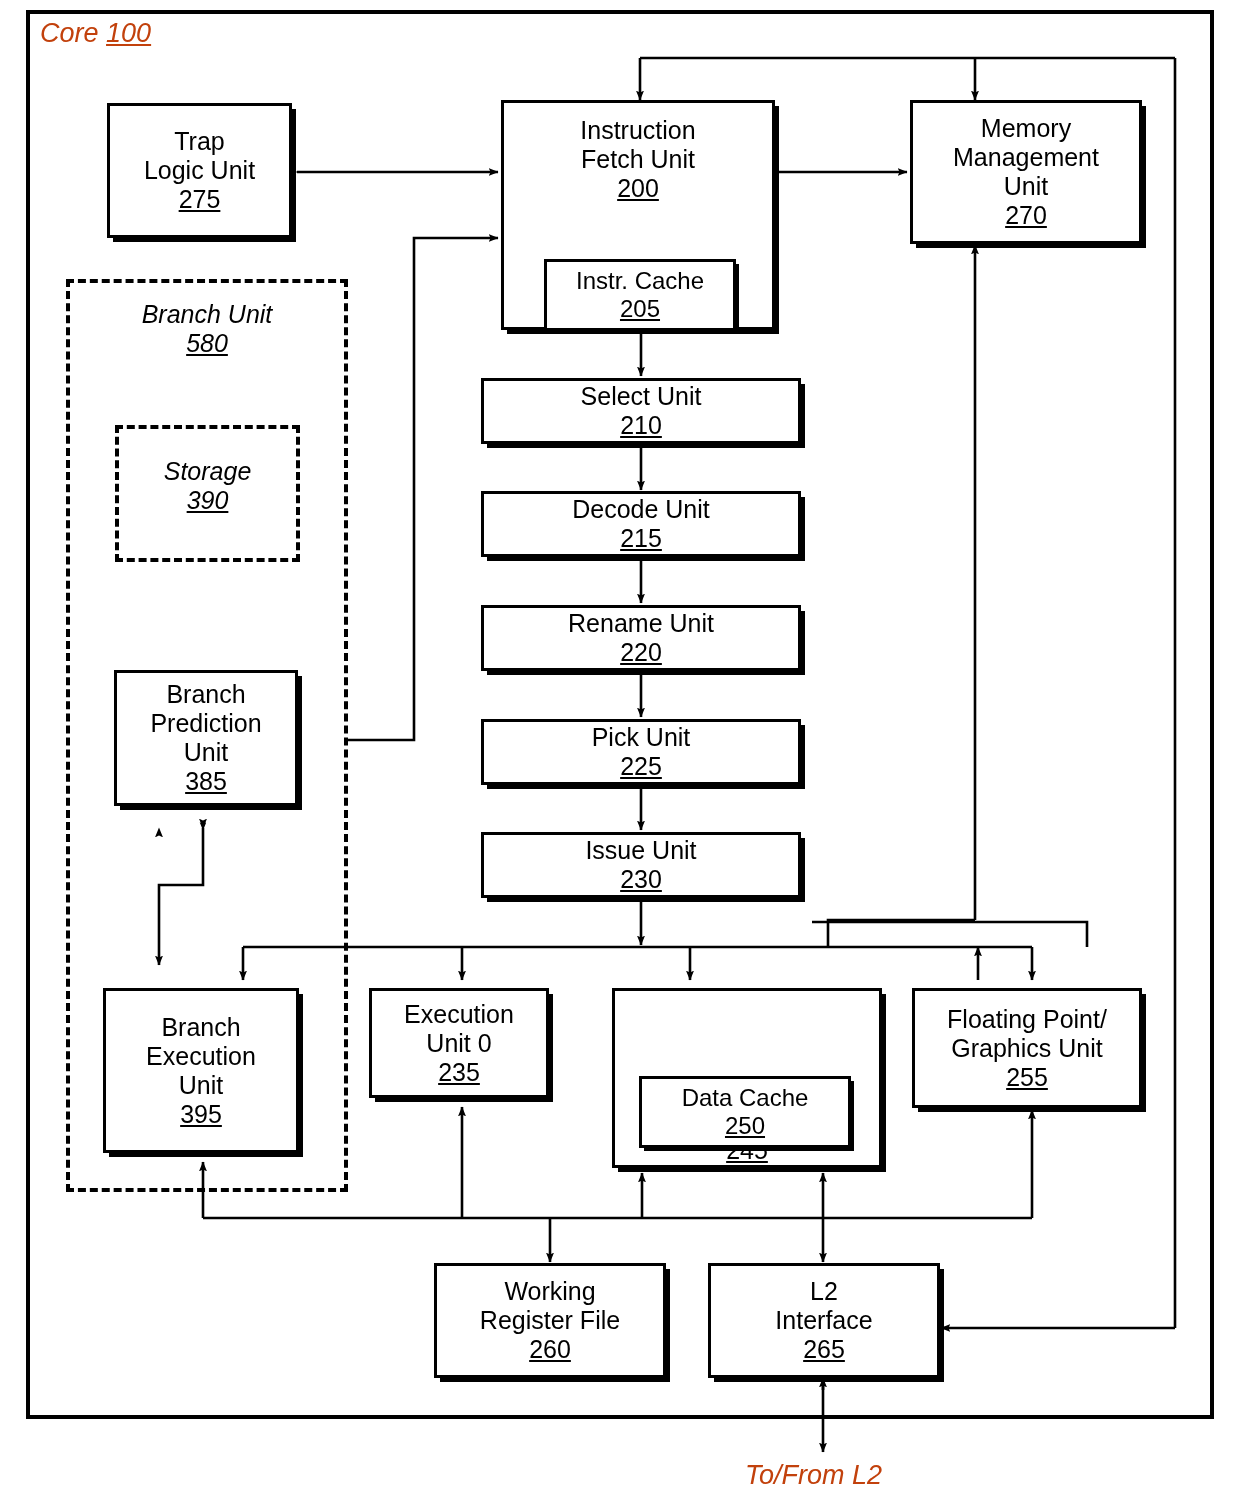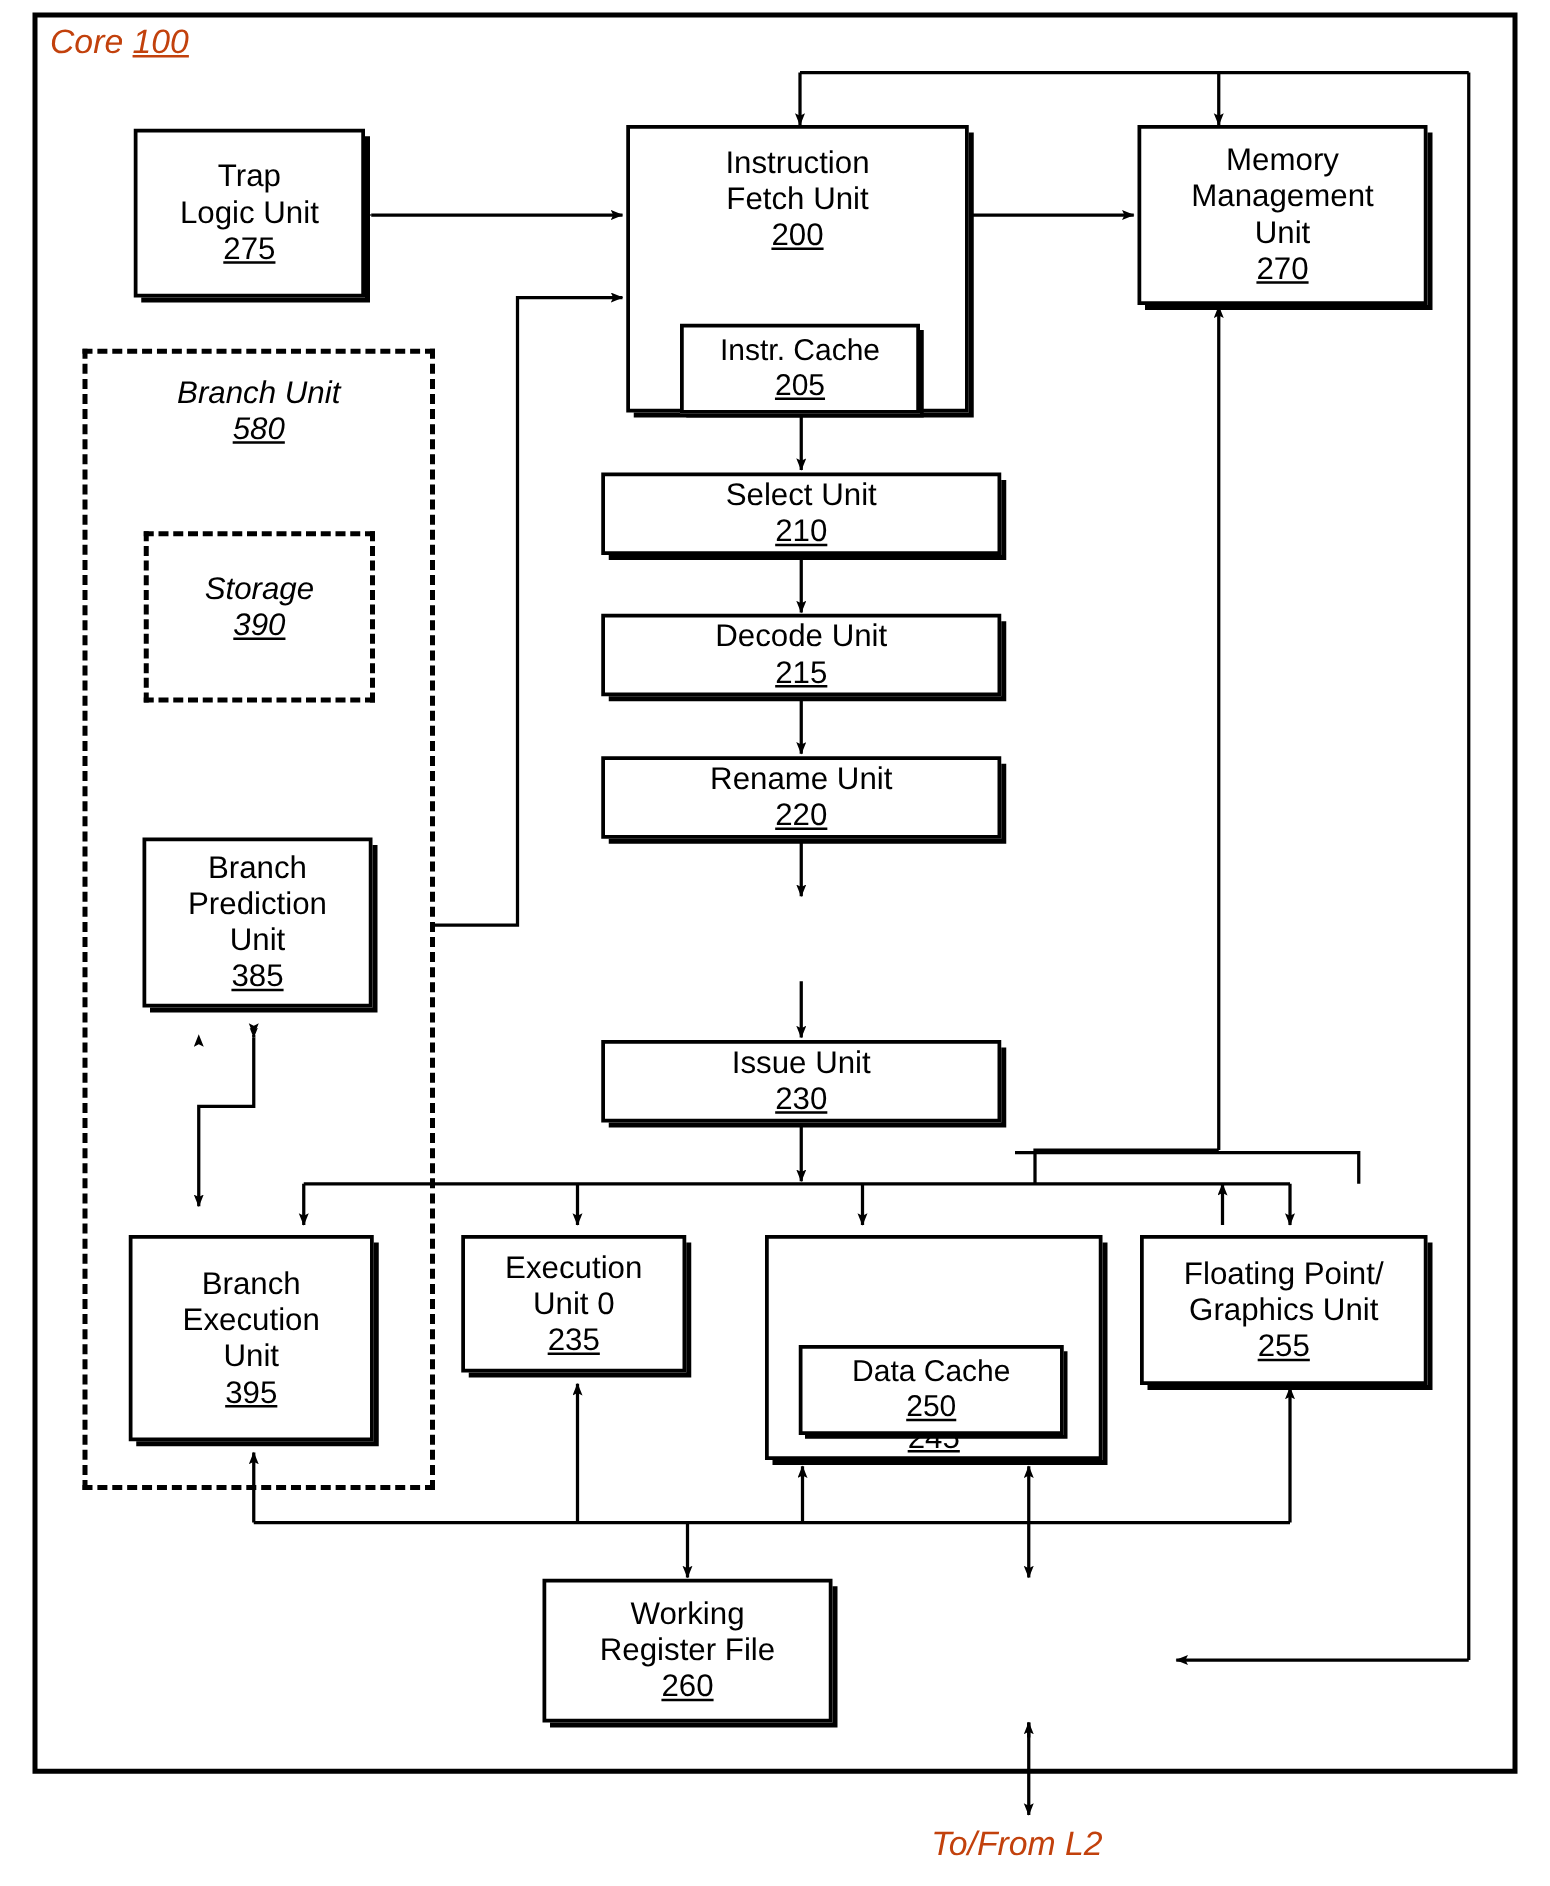--- a/index.html
+++ b/index.html
@@ -175,20 +175,24 @@
   <div class="box" style="left:481px;top:491px;width:320px;height:66px;font-size:25px;">
     <div class="ln">Decode Unit</div>
     <div class="ln num">215</div>
   </div>
 
   <div class="box" style="left:481px;top:605px;width:320px;height:66px;font-size:25px;">
     <div class="ln">Rename Unit</div>
     <div class="ln num">220</div>
   </div>
 
+  <div class="box" style="left:481px;top:719px;width:320px;height:66px;font-size:25px;">
+    <div class="ln">Pick Unit</div>
+    <div class="ln num">225</div>
+  </div>
 
   <div class="box" style="left:481px;top:832px;width:320px;height:66px;font-size:25px;text-align:right;">
     <div class="ln">Issue Unit</div>
     <div class="ln num">230</div>
   </div>
 
   <div class="box" style="left:114px;top:670px;width:184px;height:136px;font-size:25px;">
     <div class="ln">Branch</div>
     <div class="ln">Prediction</div>
     <div class="ln">Unit</div>
@@ -223,16 +227,21 @@
     <div class="ln">Graphics Unit</div>
     <div class="ln num">255</div>
   </div>
 
   <div class="box" style="left:434px;top:1263px;width:232px;height:115px;font-size:25px;">
     <div class="ln">Working</div>
     <div class="ln">Register File</div>
     <div class="ln num">260</div>
   </div>
 
+  <div class="box" style="left:708px;top:1263px;width:232px;height:115px;font-size:25px;">
+    <div class="ln">L2</div>
+    <div class="ln">Interface</div>
+    <div class="ln num">265</div>
+  </div>
 
   <div class="freetext" style="left:745px;top:1460px;font-size:27px;">To/From L2</div>
 
 </div>
 
 </body></html>

